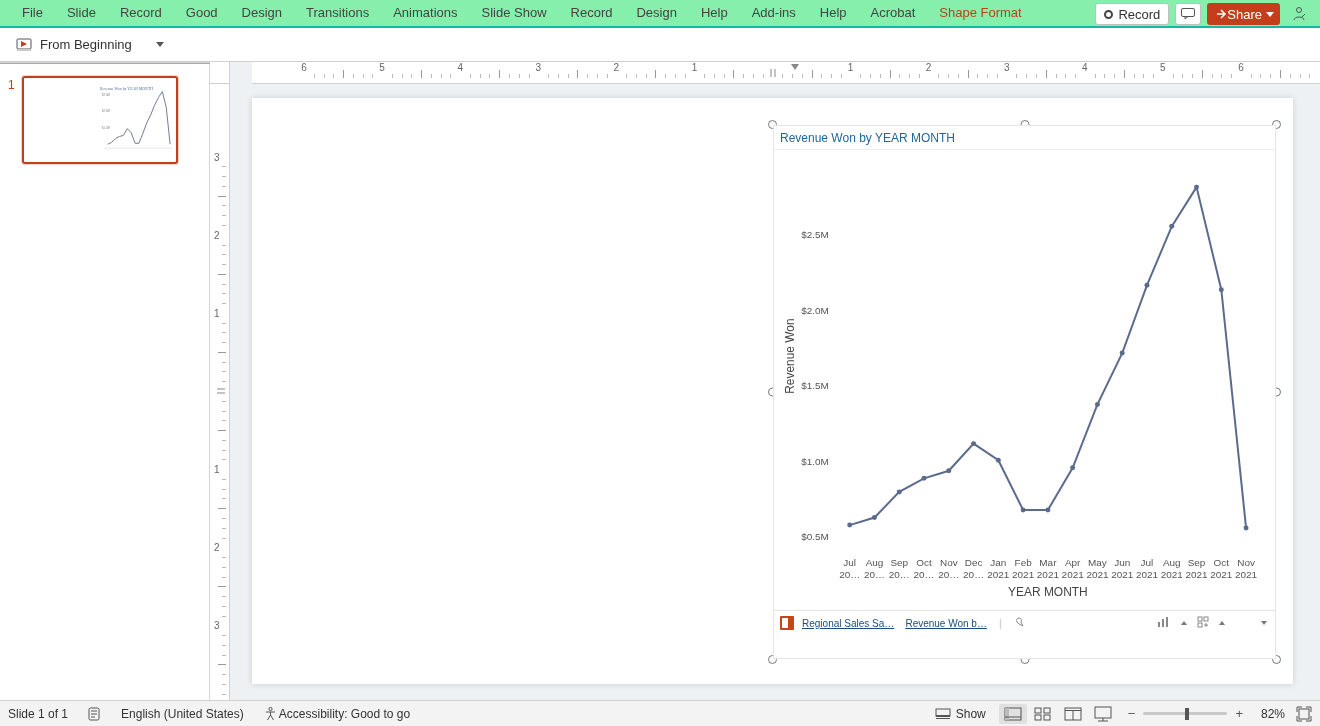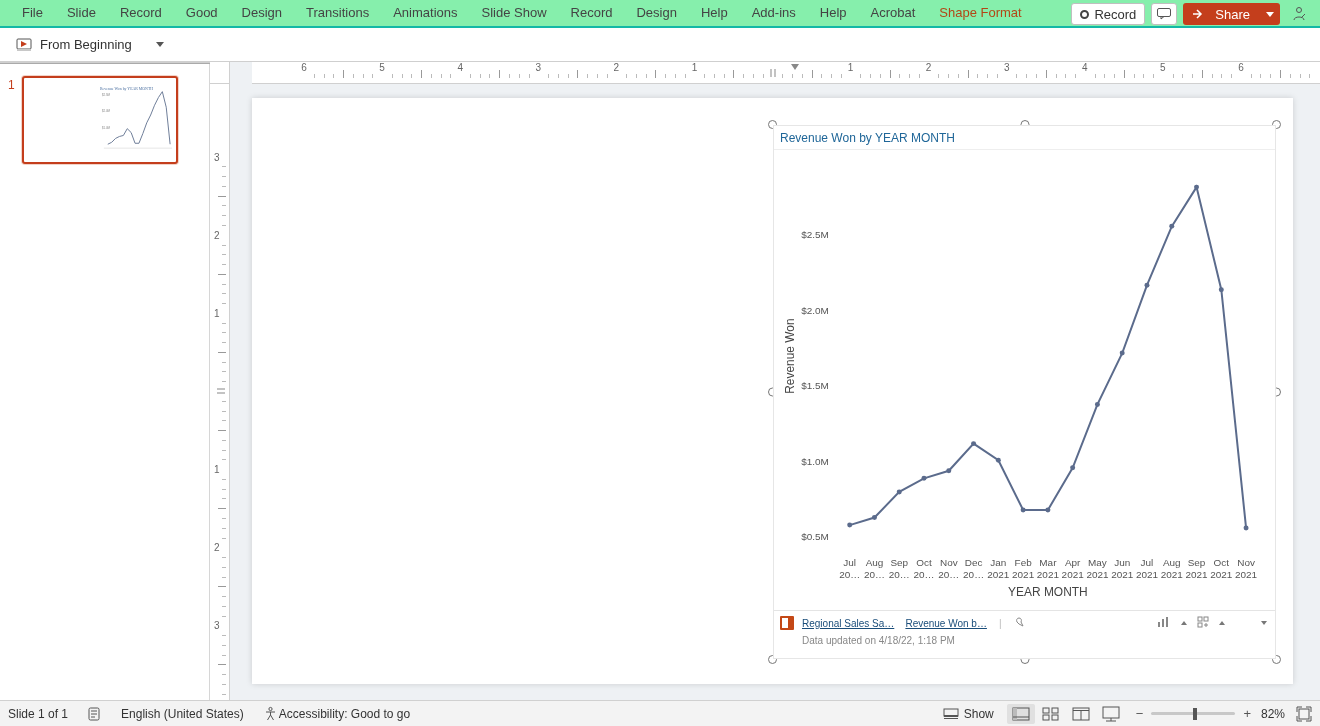--- a/index.html
+++ b/index.html
@@ -6,21 +6,21 @@
   *{box-sizing:border-box;}
 
   
   .ribbon-tabs{position:relative;height:28px;border-bottom:2px solid #14b8a6;display:flex;align-items:center;padding-left:10px;background:#86efac;}
   .ribbon-tabs .tab{padding:0 12px;height:28px;line-height:28px;color:#444;cursor:default;}
   .ribbon-tabs .tab.context{color:#b24716;}
   .ribbon-right{position:absolute;right:8px;top:0;height:28px;display:flex;align-items:center;gap:6px;}
   .btn-record{border:1px solid #bfbfbf;background:#fff;border-radius:3px;height:22px;display:flex;align-items:center;gap:5px;padding:0 8px;}
   .btn-record .dot{width:9px;height:9px;border-radius:50%;border:2px solid #444;}
   .btn-comments{width:26px;height:22px;border:1px solid #bfbfbf;border-radius:3px;display:flex;align-items:center;justify-content:center;background:#fff;}
-  .btn-share{height:22px;background:#c43e1c;color:#fff;border-radius:3px;display:flex;align-items:center;padding:0 6px 0 8px;gap:12px;}
+  .btn-share{height:22px;background:#c43e1c;color:#fff;border-radius:3px;display:flex;align-items:center;padding:0 6px 0 8px;gap:0;}
   .btn-share .caret{width:0;height:0;border-left:4px solid transparent;border-right:4px solid transparent;border-top:5px solid #fff;margin-left:4px;}
   .btn-mode{width:26px;height:22px;display:flex;align-items:center;justify-content:center;}
 
   
   .qat-row{height:34px;background:#fff;display:flex;align-items:center;padding-left:10px;border-bottom:1px solid #cfcfcf;position:relative;}
   .qat-btn{display:flex;align-items:center;gap:6px;padding:2px 6px;}
   .qat-caret{width:0;height:0;border-left:4px solid transparent;border-right:4px solid transparent;border-top:5px solid #555;margin-left:18px;}
   .qat-row:after{content:"";position:absolute;left:0;right:0;bottom:-2px;height:2px;background:#cfcfcf;box-shadow:0 1px 0 #aaa;}
 
   
@@ -453,21 +453,20 @@
                       <rect x="7" y="1" width="4" height="4" fill="none" stroke="#888"></rect>
                       <rect x="1" y="7" width="4" height="4" fill="none" stroke="#888"></rect>
                       <path d="M7 9 L11 9 M9 7 L9 11" stroke="#888"></path>
                     </svg>
                 </span>
                 <span class="caret-sm"></span>
                 <span style="width:16px;"></span>
                 <span class="caret-sm down"></span>
               </span>
             </div>
-            <div class="row2">Data updated on 4/18/22, 1:18 PM</div>
           </div>
         </div>
       </div>
 
     </div>
   </div>
 </div>
 
 <div class="status-bar">
   <span>Slide 1 of 1</span>
@@ -530,20 +529,20 @@
       </svg>
   </span>
 
   <span class="zoom-slider">
     <span class="zoom-btn">−</span>
     <span class="zoom-track">
         <span class="zoom-thumb"></span>
       </span>
     <span class="zoom-btn">+</span>
   </span>
-  <span style="margin-left:8px;">82%</span>
+  <span style="margin-left:16px;">82%</span>
   <span style="margin-left:10px;" class="icon fit-btn">
     <svg width="16" height="16">
         <rect x="3" y="3" width="10" height="10" fill="none" stroke="#555"></rect>
         <path d="M1 6 V1 H6 M10 1 H15 V6 M15 10 V15 H10 M6 15 H1 V10" fill="none" stroke="#555"></path>
       </svg>
   </span>
 </div>
 
 </body></html>

